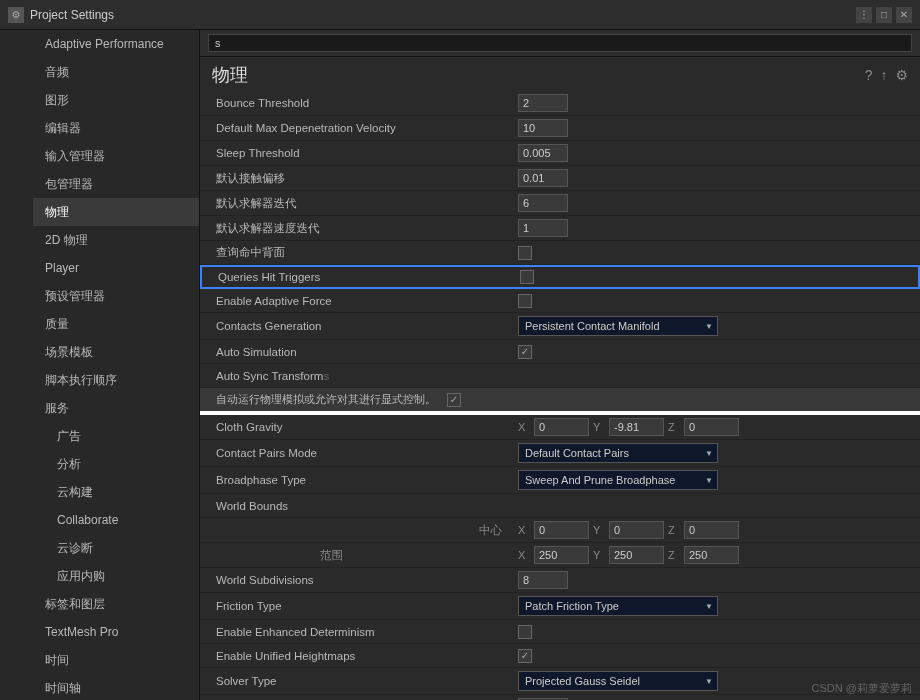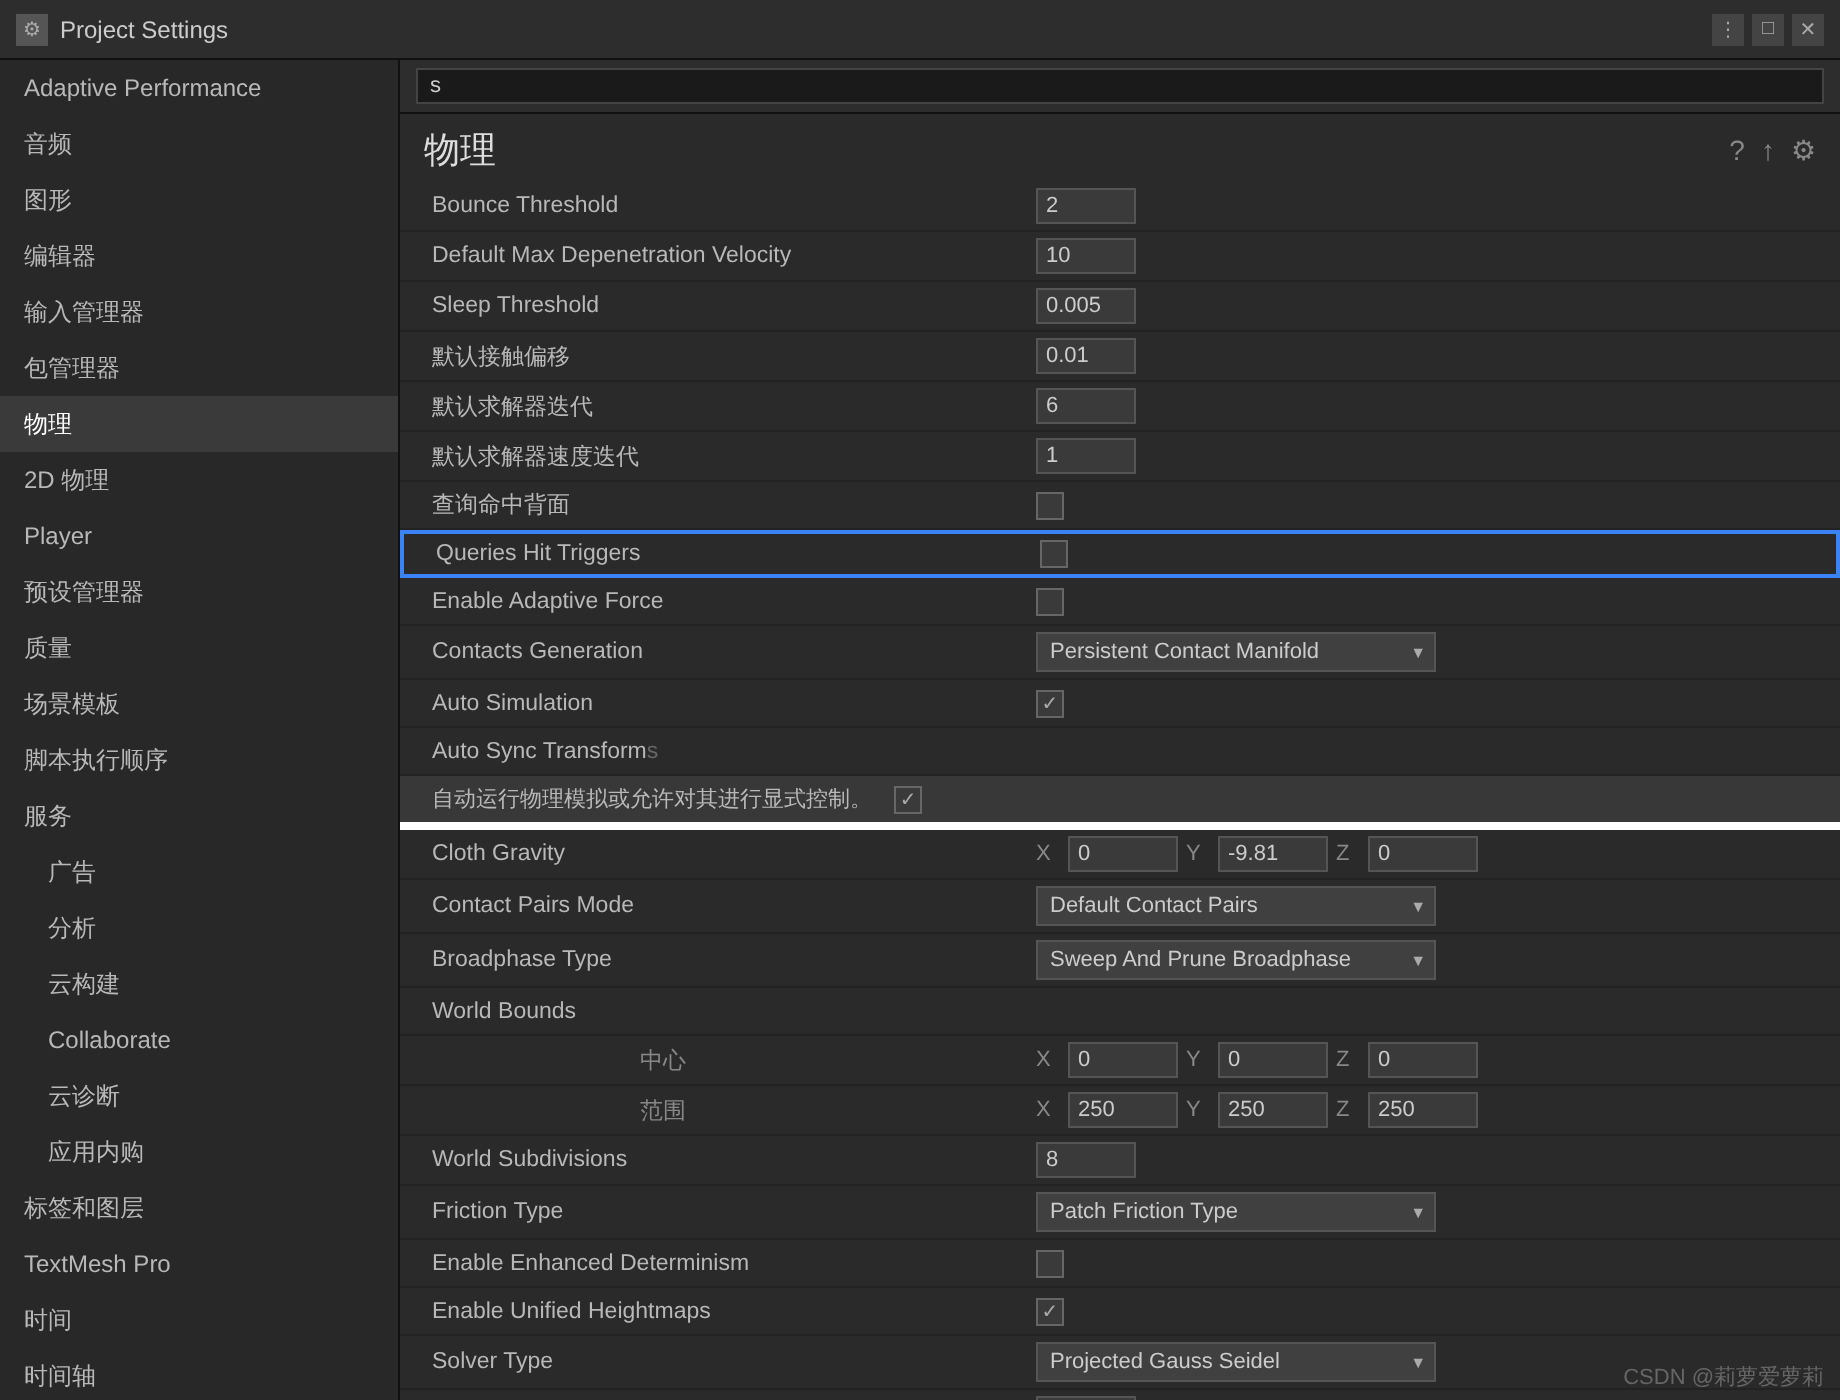--- a/index.html
+++ b/index.html
@@ -50,20 +50,21 @@
       border-right: 1px solid #111;
       overflow-y: auto;
       flex-shrink: 0;
     }
     .sidebar-item {
       padding: 4px 12px;
       cursor: pointer;
       color: #b8b8b8;
       font-size: 12px;
       line-height: 20px;
+      margin-left: 33px;
     }
     .sidebar-item.active { background: #3a3a3a; color: #fff; }
     .sidebar-item.sub { padding-left: 24px; }
 
     
     .search-bar {
       background: #2d2d2d;
       border-bottom: 1px solid #111;
       padding: 4px 8px;
       display: flex;
@@ -123,21 +124,21 @@
       padding: 3px 8px;
       color: #c8c8c8;
       font-size: 11.5px;
       display: flex;
       align-items: center;
       gap: 4px;
     }
 
     
     .dropdown {
-      background: #404040;
+      background: #0f172a;
       border: 1px solid #555;
       color: #ccc;
       padding: 2px 20px 2px 6px;
       font-size: 11px;
       cursor: pointer;
       position: relative;
       display: flex;
       align-items: center;
       min-width: 200px;
       height: 20px;
@@ -425,21 +426,21 @@
           </div>
         </div>
       </div>
 
       <div class="settings-row">
         <div class="settings-label">World Bounds</div>
         <div class="settings-value"></div>
       </div>
 
       <div class="settings-row">
-        <div class="settings-label" style="padding-left: 120px; color: #888;">中心</div>
+        <div class="settings-label" style="padding-left: 120px; color: #888; text-align: right;">中心</div>
         <div class="settings-value">
           <div class="xyz-group">
             <span class="xyz-label">X</span>
             <input class="xyz-input" type="text" value="0" style="">
             <span class="xyz-label">Y</span>
             <input class="xyz-input" type="text" value="0" style="">
             <span class="xyz-label">Z</span>
             <input class="xyz-input" type="text" value="0" style="">
           </div>
         </div>

